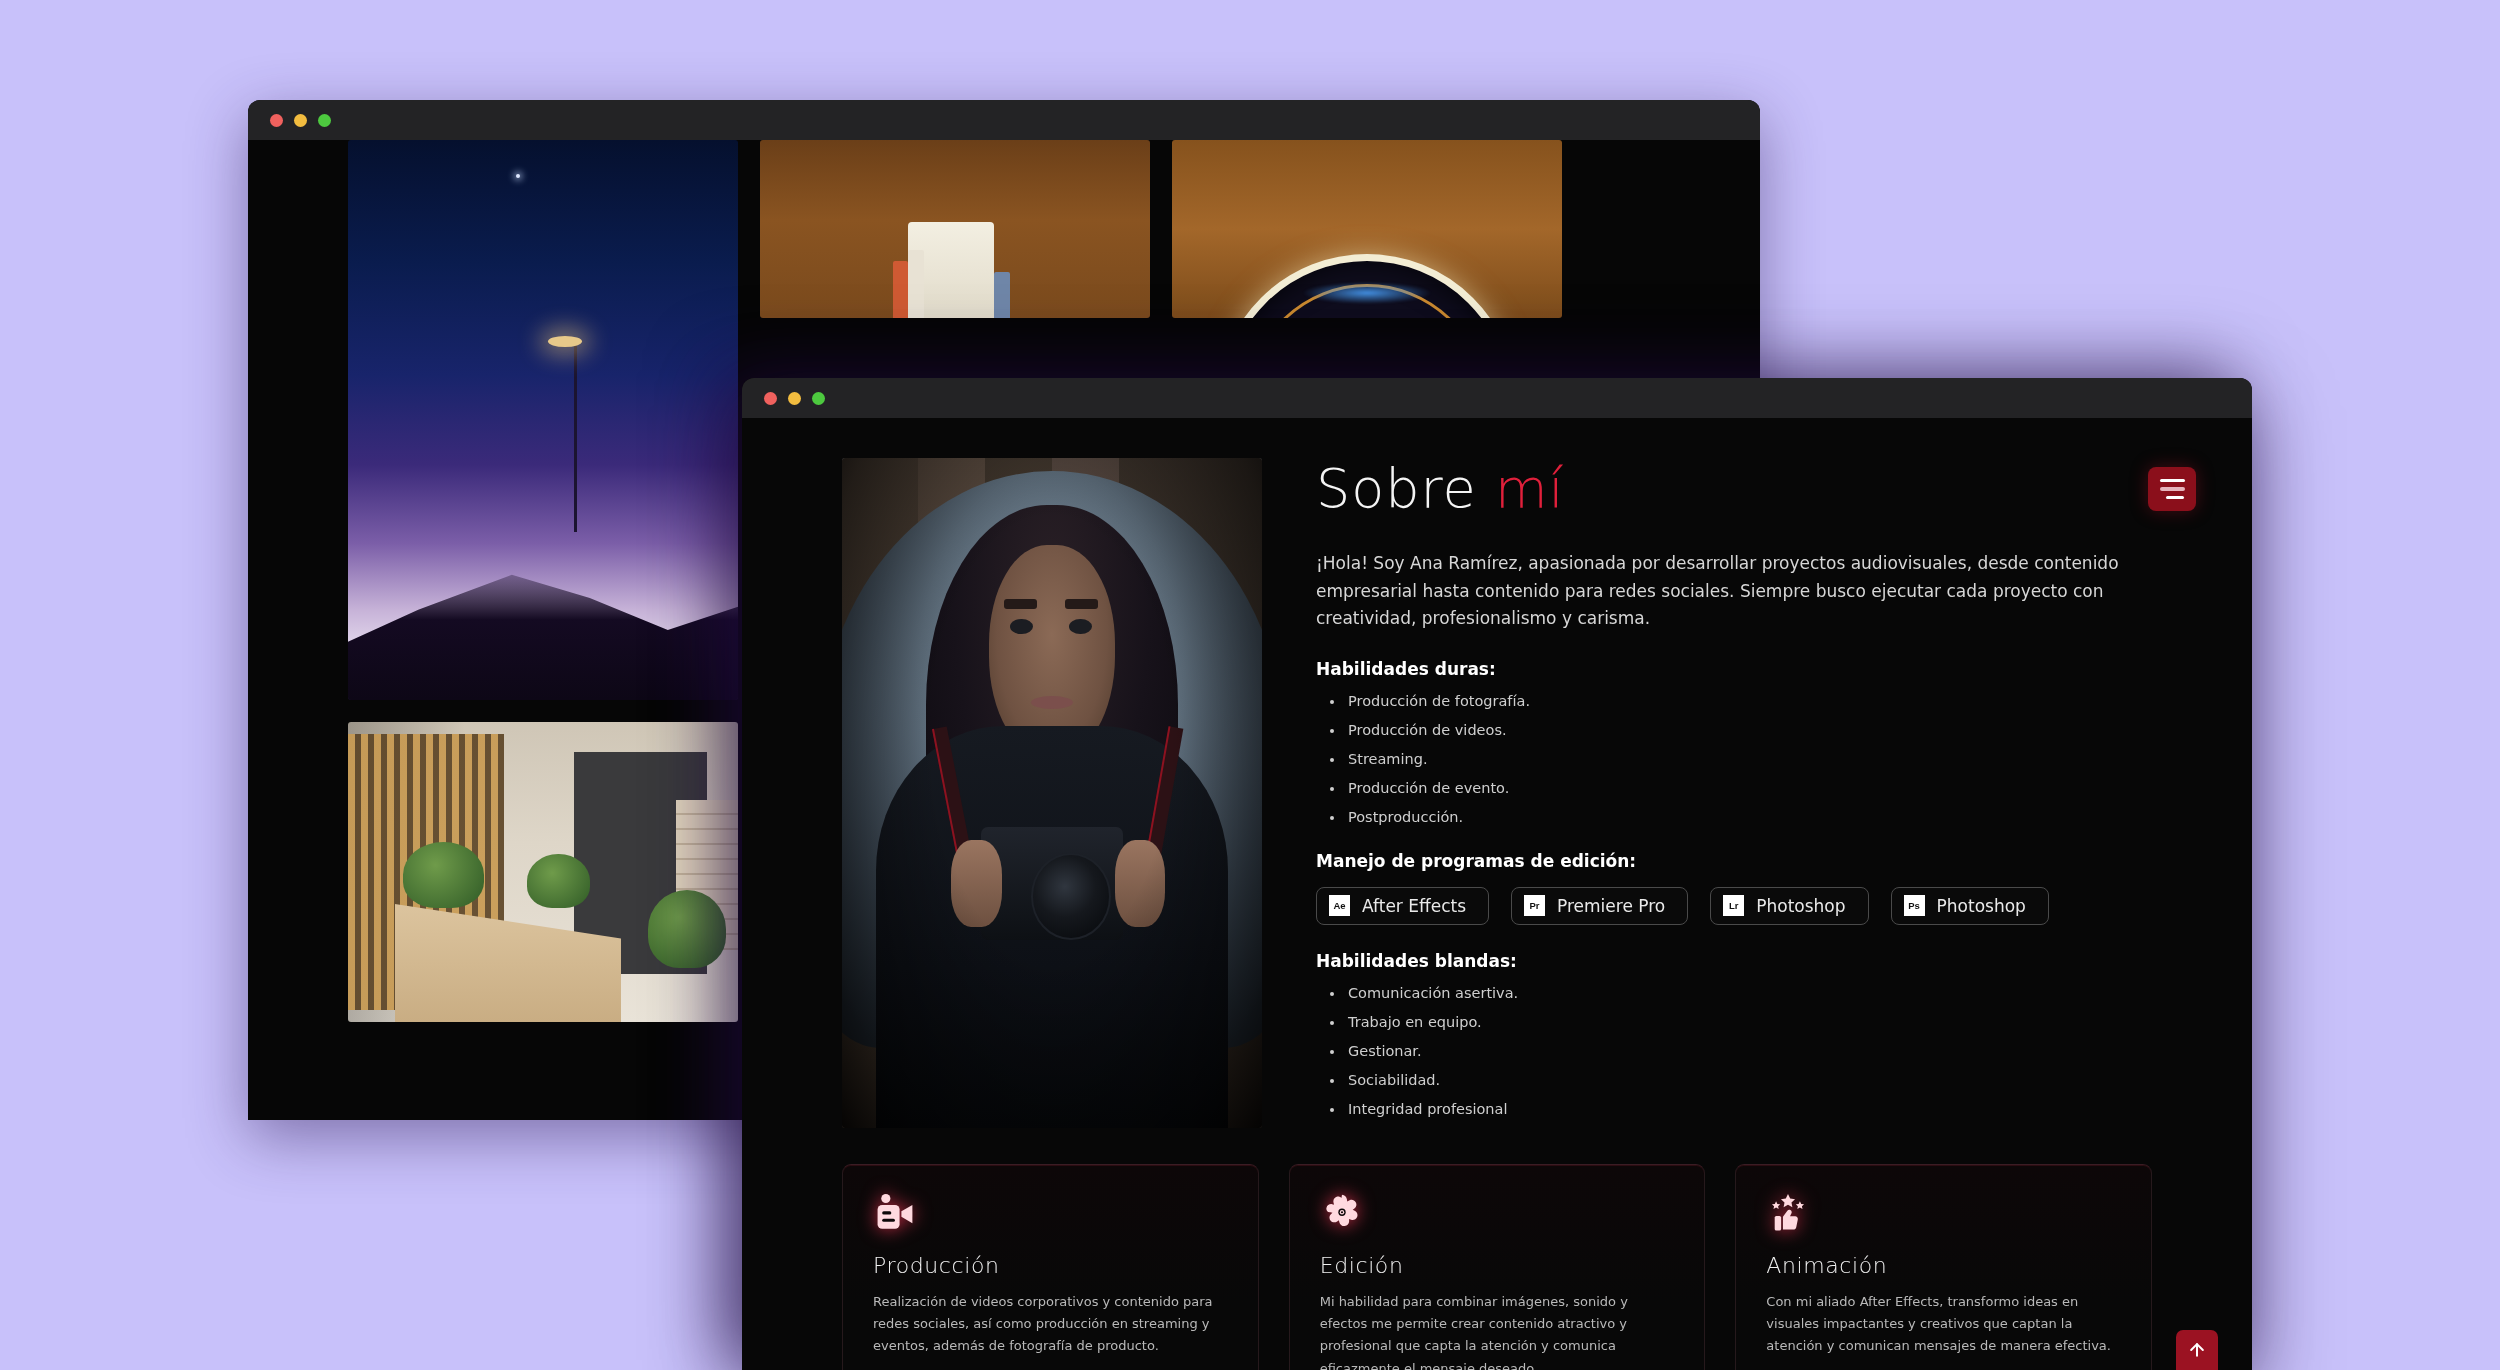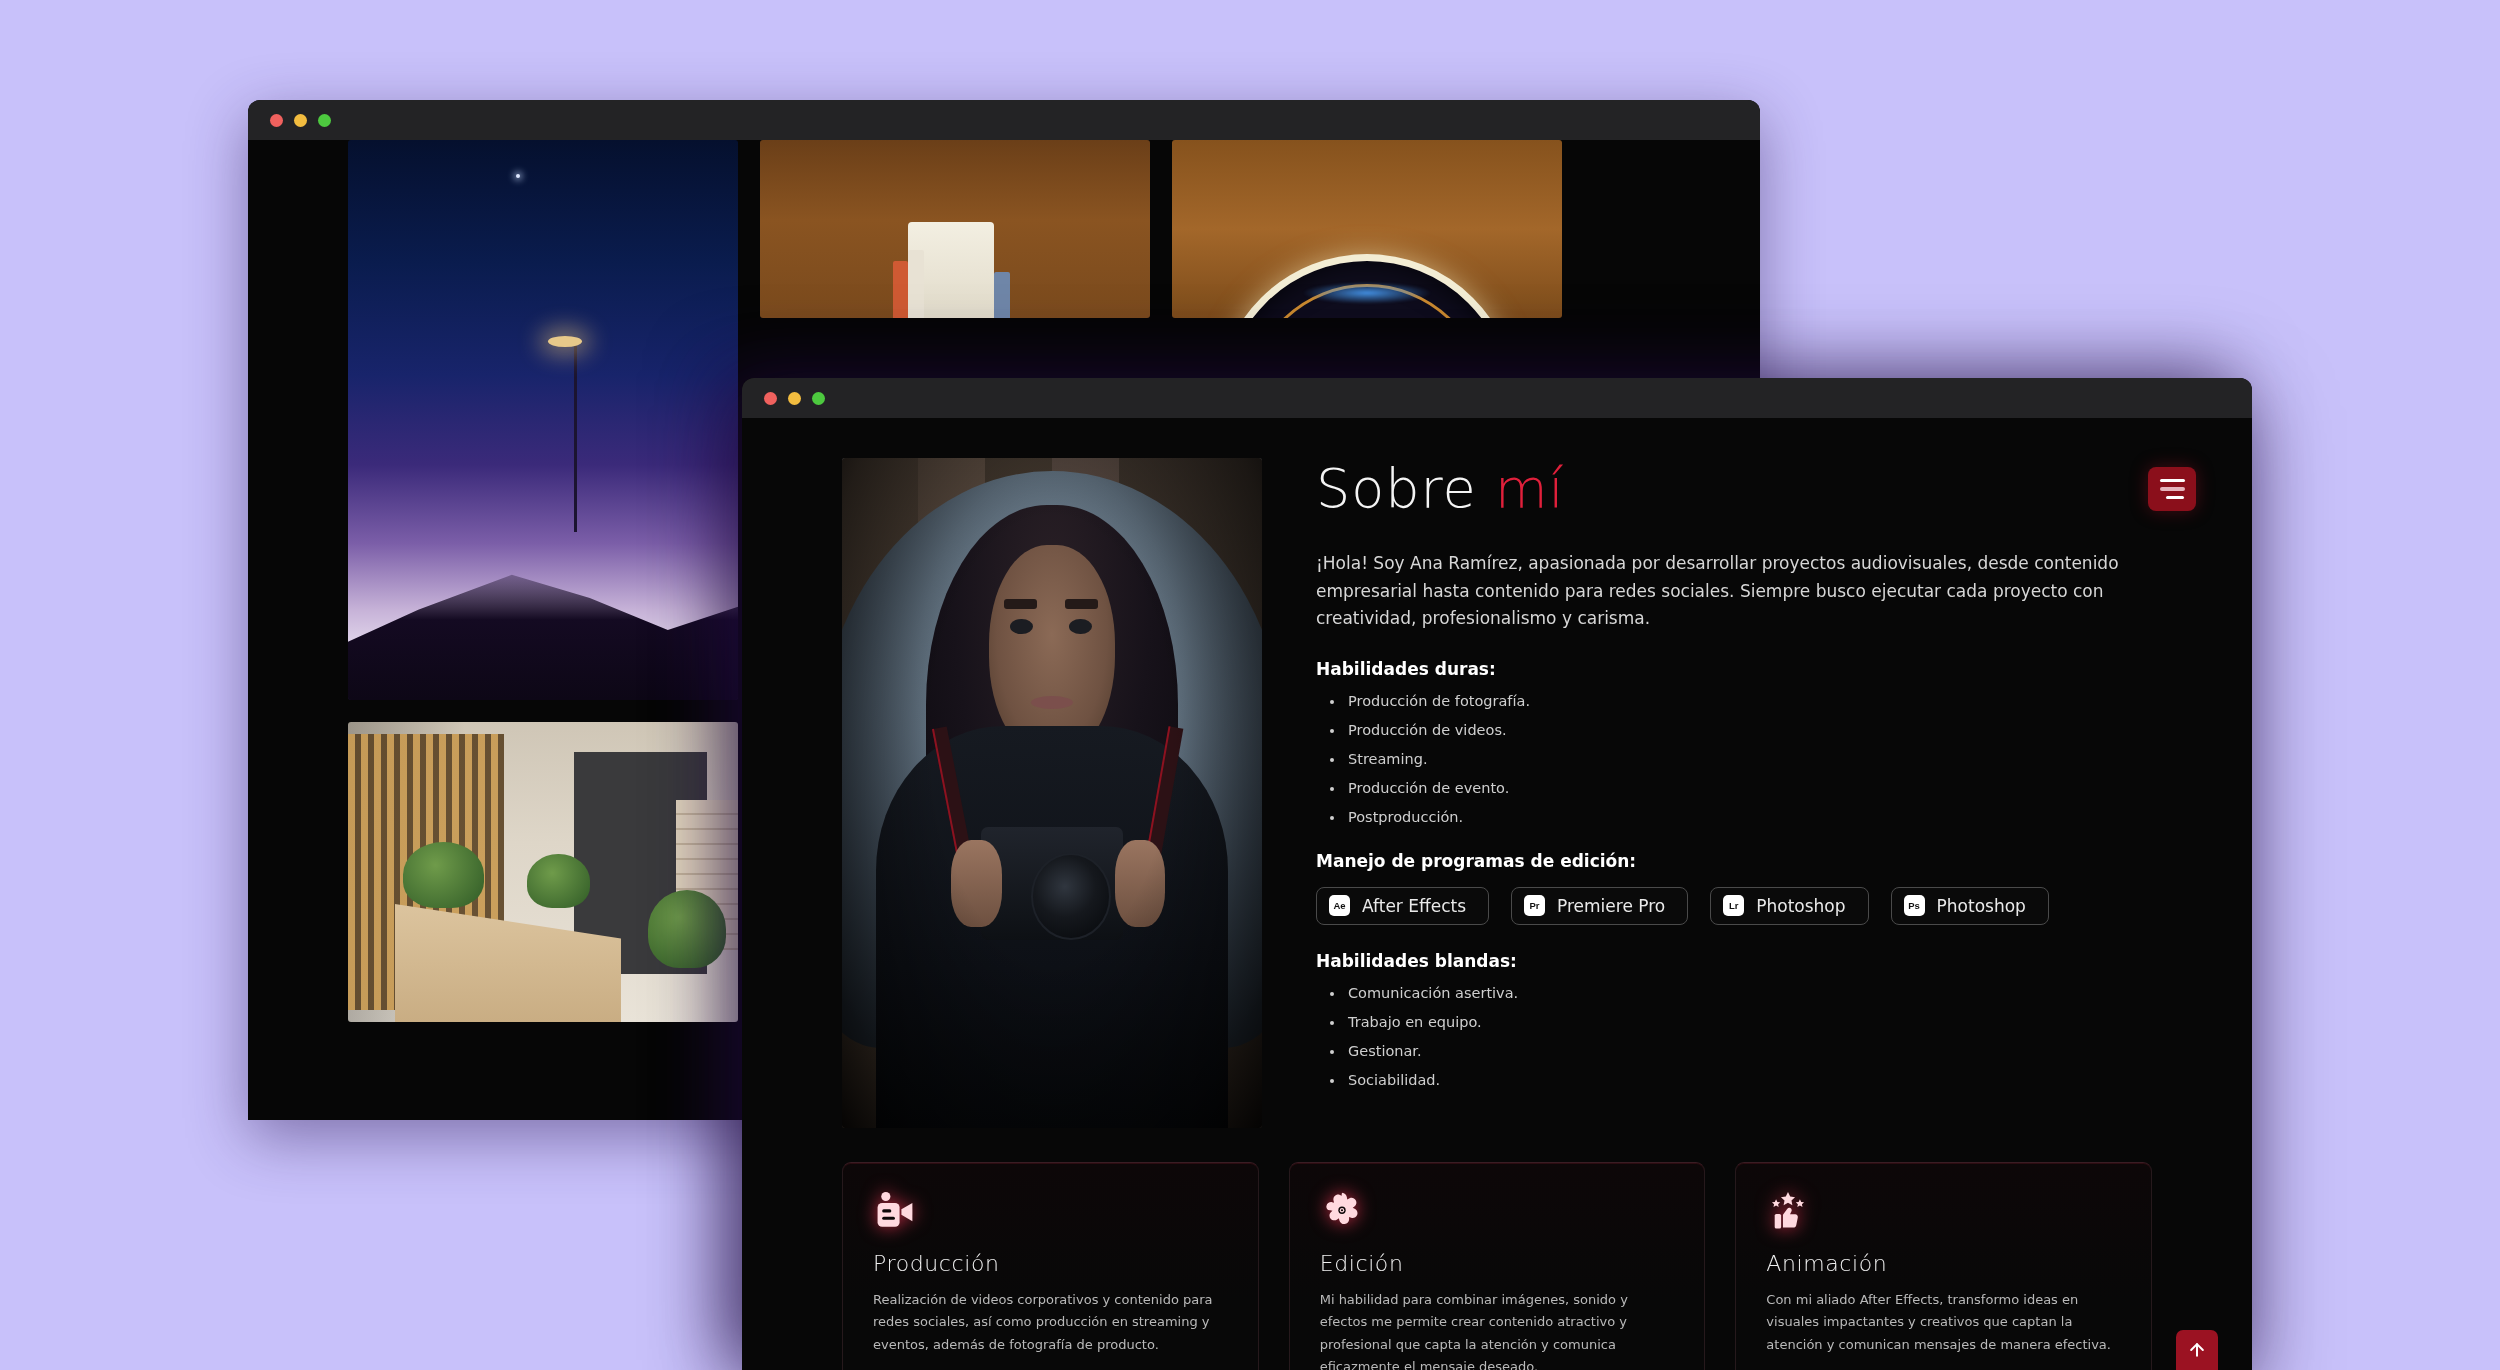--- a/index.html
+++ b/index.html
@@ -373,21 +373,21 @@
     display: flex;
     align-items: center;
     gap: 12px;
     padding: 0 22px 0 12px;
     background: #0a0a0a;
     cursor: pointer;
     min-width: 0;
   }
   .prog-icon {
     width: 21px; height: 21px;
-    border-radius: 5px;
+    border-radius: 0;
     background: #ffffff;
     color: #111;
     font-size: 9.5px;
     font-weight: 700;
     display: flex; align-items: center; justify-content: center;
     flex: 0 0 auto;
     font-family: "Liberation Sans", sans-serif;
   }
   .prog-label { font-size: 17px; color: #eaeaea; white-space: nowrap; }
 
@@ -565,20 +565,21 @@
             <span class="prog-label">Photoshop</span>
           </div>
         </div>
 
         <h2 class="subhead">Habilidades blandas:</h2>
         <ul class="skills">
           <li>Comunicación asertiva.</li>
           <li>Trabajo en equipo.</li>
           <li>Gestionar.</li>
           <li>Sociabilidad.</li>
+          <li>Integridad profesional</li>
         </ul>
 
       </div>
     </section>
 
     <section class="cards">
 
       <div class="card">
         <div class="card-icon">
           <svg viewBox="0 0 48 44" fill="currentColor" aria-hidden="true">

